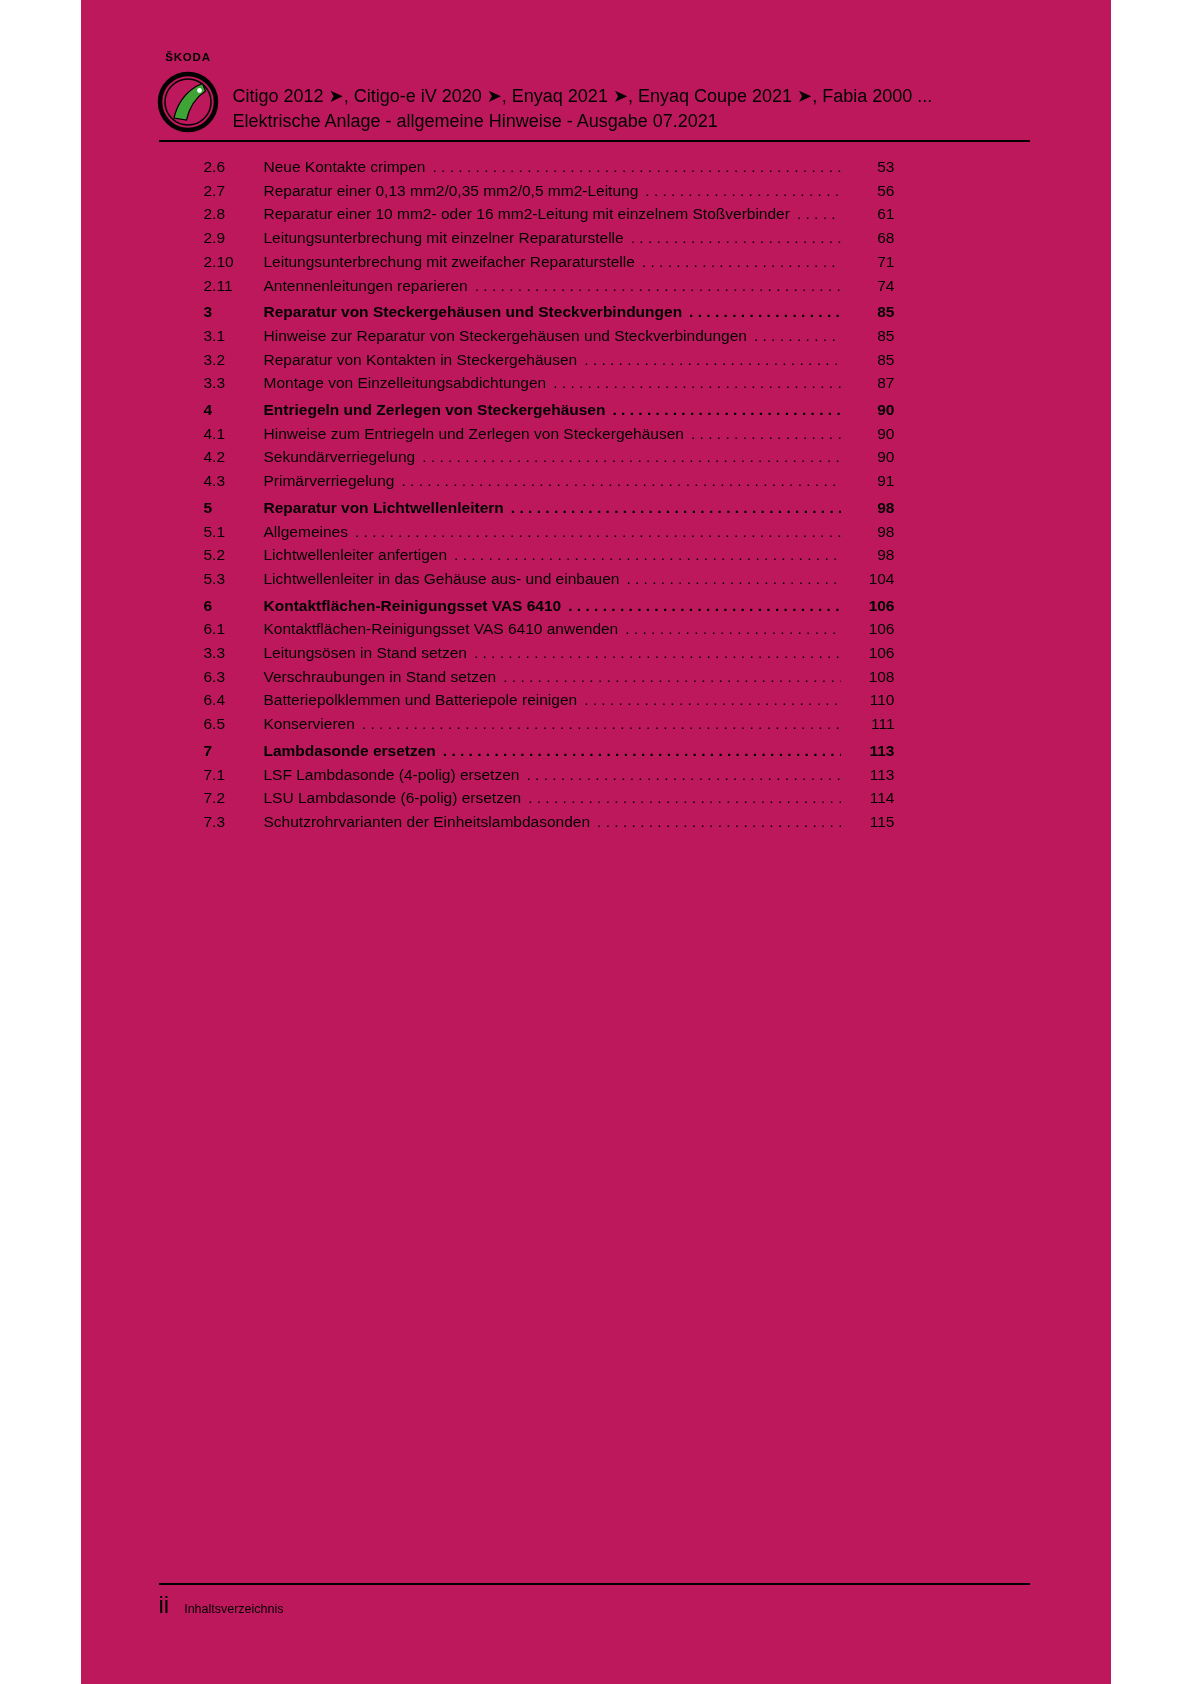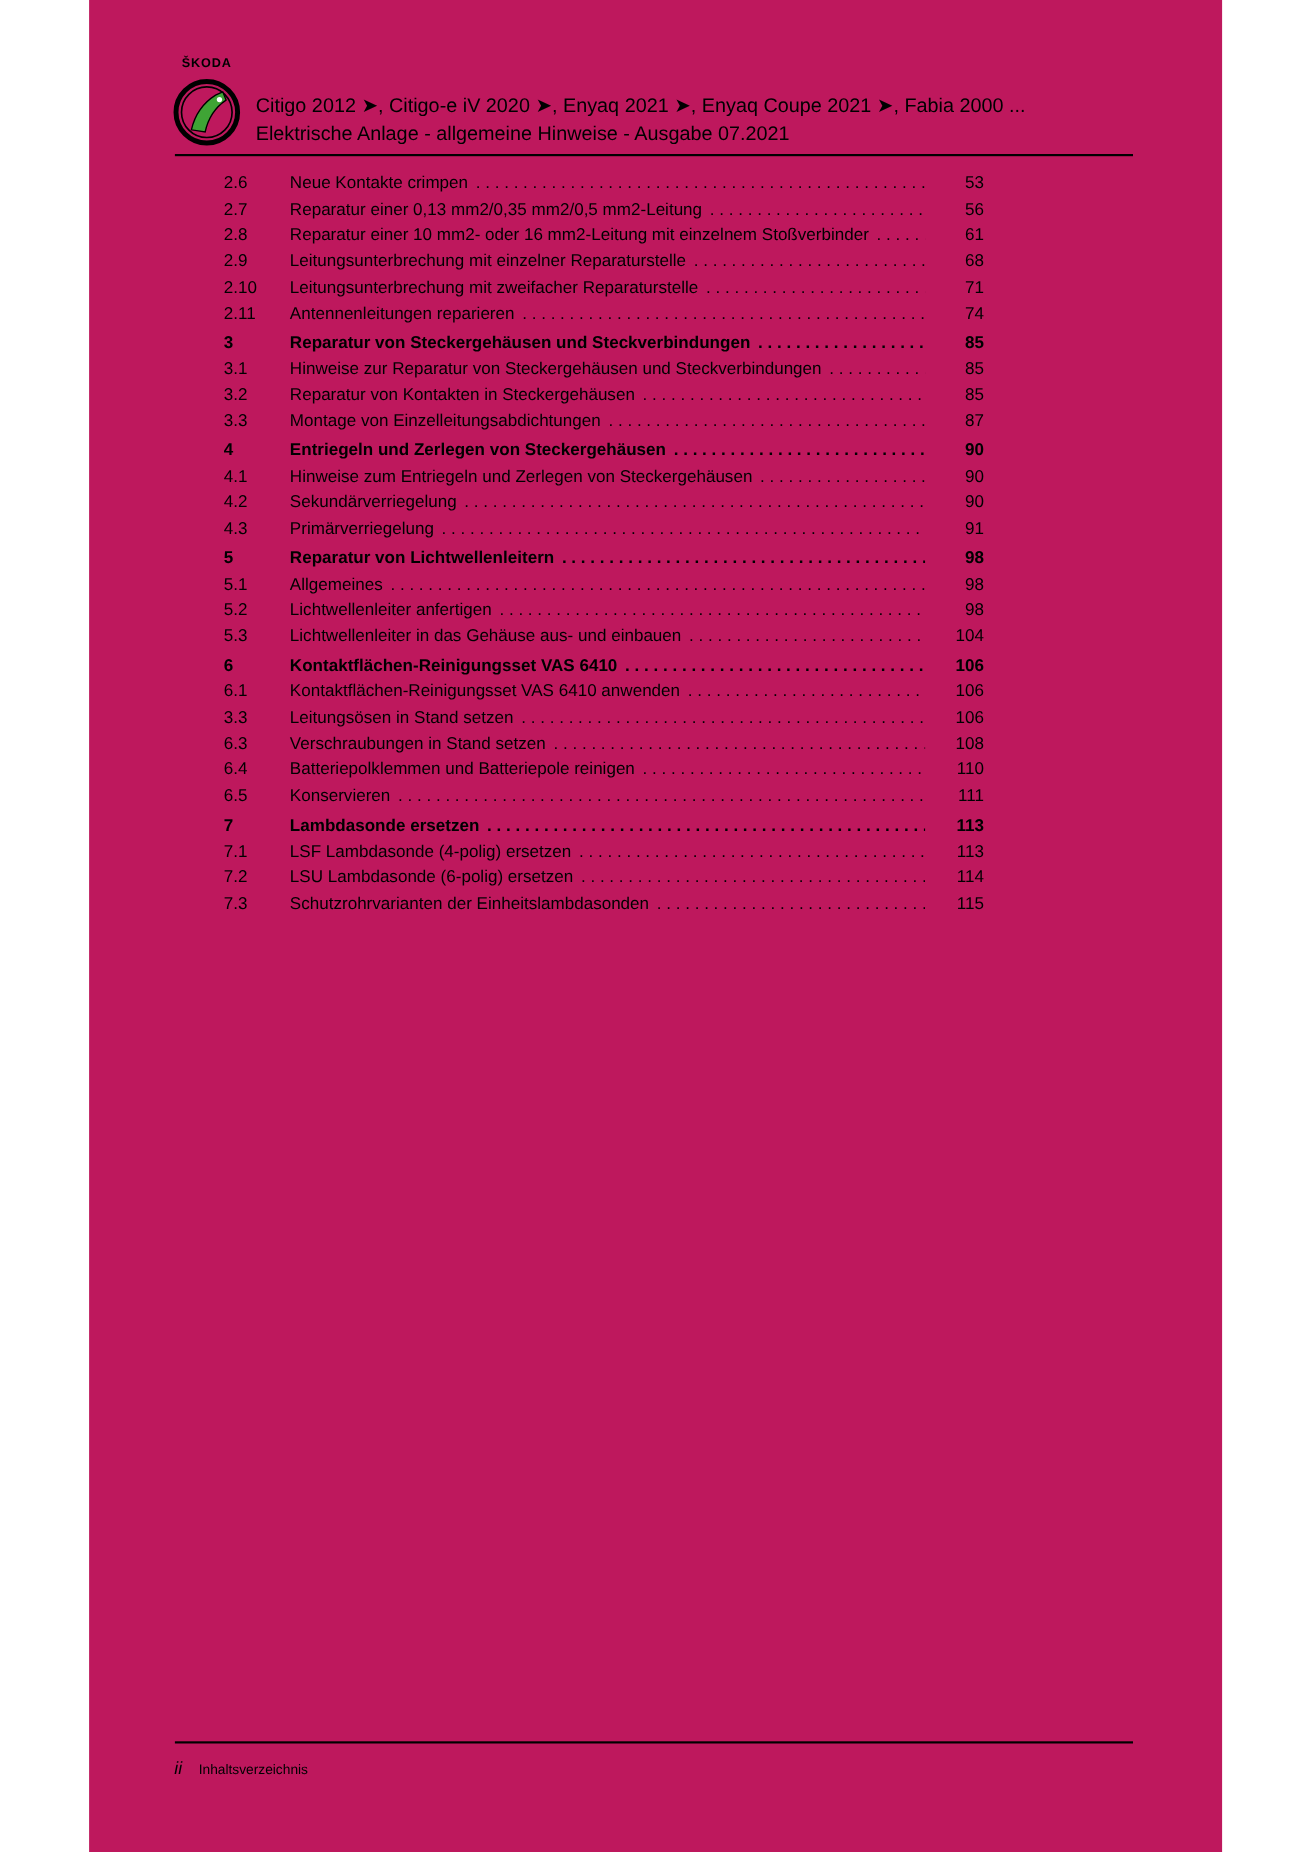--- a/index.html
+++ b/index.html
@@ -95,22 +95,21 @@
   }
   .doc-footer-text {
     position: absolute;
     left: 78px;
     top: 1586px;
     display: flex;
     align-items: baseline;
     gap: 15px;
   }
   .footer-page {
-    font-size: 16px;
-    font-style: italic;
+    font-size: 24px;
   }
   .footer-label {
     font-size: 12.5px;
     margin-top: 16px;
   }
 </style>
 </head>
 <body>
 
 <div class="page">

